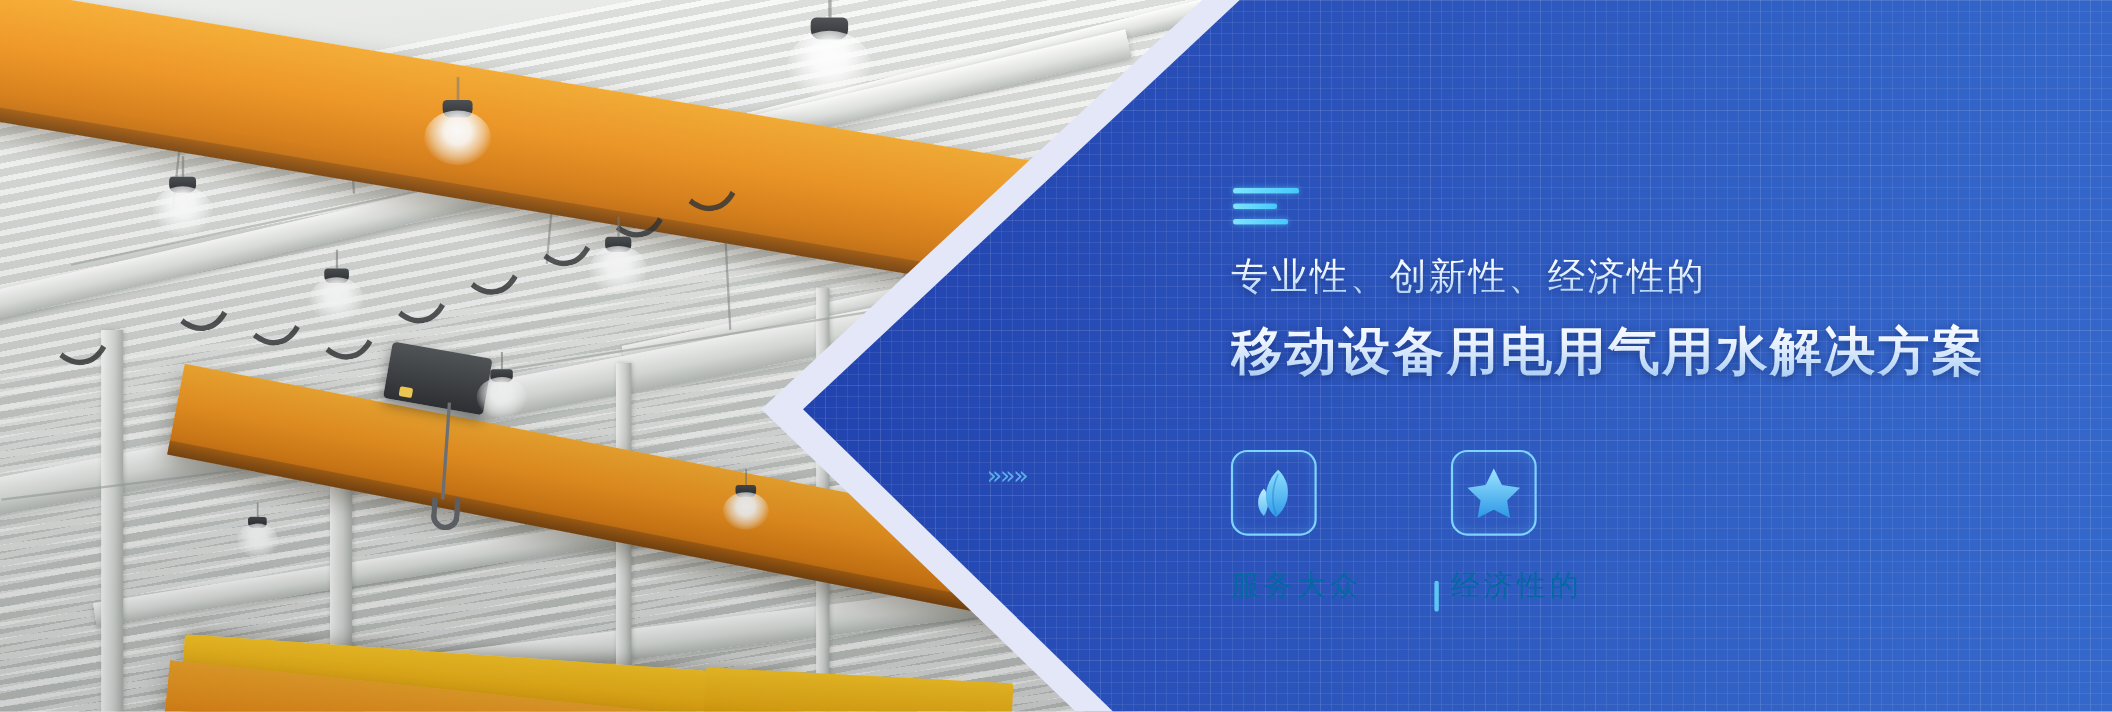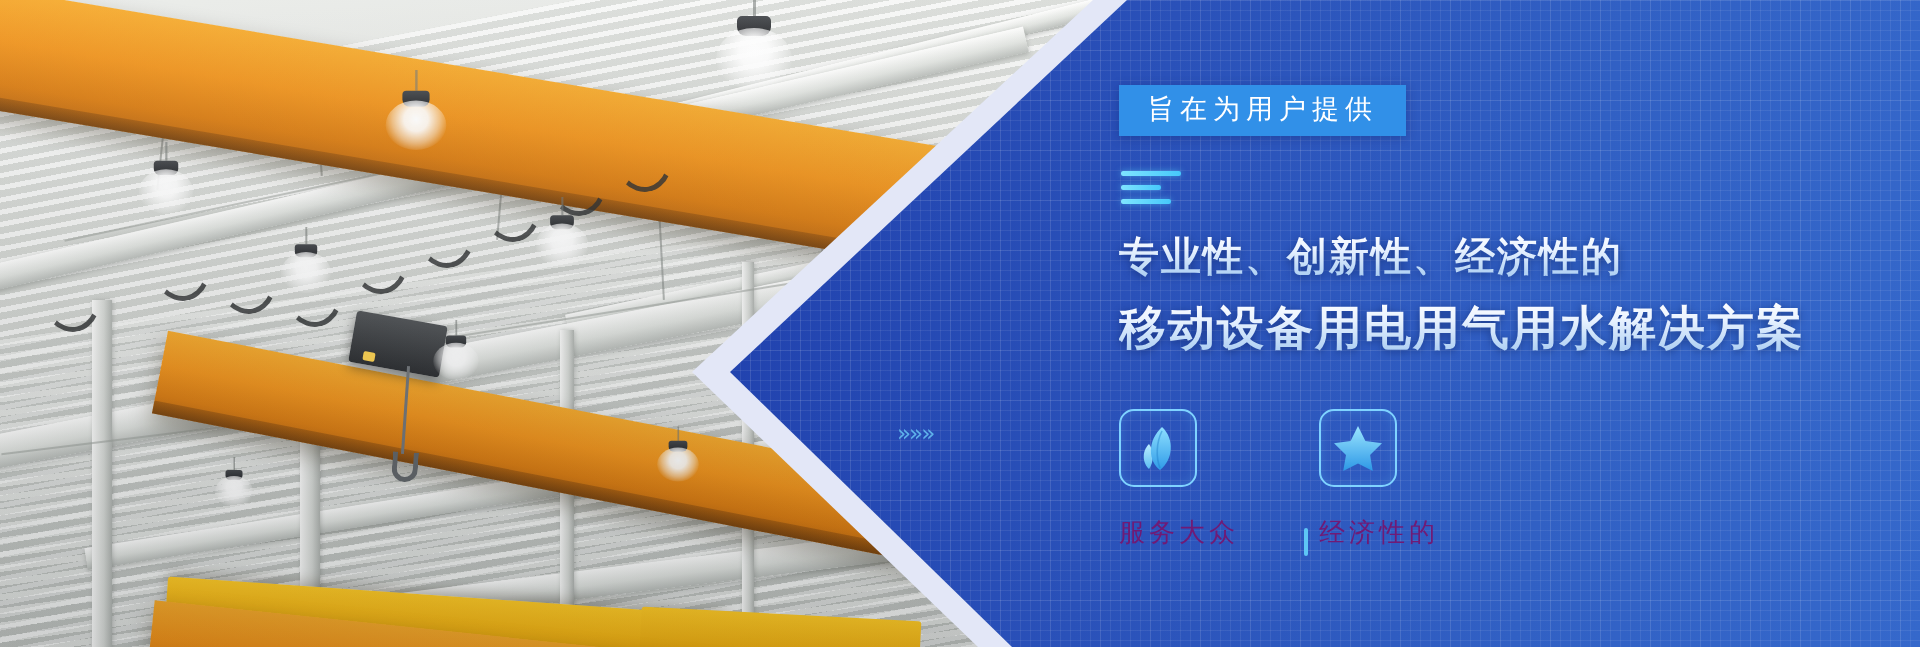--- a/index.html
+++ b/index.html
@@ -189,33 +189,33 @@
   .bars i:nth-child(3){ width:50px; }
 
   .headline { position:absolute; left:0; top:228px; }
   .hl-line {
     white-space:nowrap; line-height:1.42;
     background:linear-gradient(to bottom,#ffffff 6%,#eaf3ff 36%,#bcd8f6 72%,#9cc4ef 100%);
     -webkit-background-clip:text; background-clip:text;
     -webkit-text-fill-color:transparent; color:transparent;
     filter:drop-shadow(0 2px 4px rgba(2,16,66,.45));
   }
-  .hl-1 { font-size:40px; letter-spacing:2px; font-weight:700; }
+  .hl-1 { font-size:34px; letter-spacing:2px; font-weight:400; }
   .hl-2 { font-size:47px; letter-spacing:2px; font-weight:700; margin-top:10px; }
 
   .features { position:absolute; left:0; top:409px; display:flex; }
   .feature { width:200px; }
   .f-icon {
     width:78px; height:78px; border-radius:15px;
     border:2px solid #7fd3ff;
     display:flex; align-items:center; justify-content:center;
     box-shadow:0 0 12px rgba(110,200,255,.22) inset;
   }
   .f-label {
-    margin-top:28px; color:#701a75;
+    margin-top:28px; color:#0369a1;
     font-size:26px; letter-spacing:4px; white-space:nowrap;
   }
   .f-divider {
     position:absolute; left:185px; top:119px;
     width:4px; height:28px; background:#5ec6f5; border-radius:2px;
   }
 
   .chevs {
     position:absolute; left:-222px; top:420px;
     color:#62b9ee; font-size:23px; letter-spacing:-2px;
@@ -326,21 +326,20 @@
 
   <div class="panel-wrap">
     <div class="panel-border"></div>
     <div class="panel-blue"></div>
   </div>
 
   <div class="content">
 
     <div class="chevs">»»»</div>
 
-    <div class="tag">旨在为用户提供</div>
 
     <div class="bars">
       <i></i>
       <i></i>
       <i></i>
     </div>
 
     <div class="headline">
       <div class="hl-line hl-1">专业性、创新性、经济性的</div>
       <div class="hl-line hl-2">移动设备用电用气用水解决方案</div>

